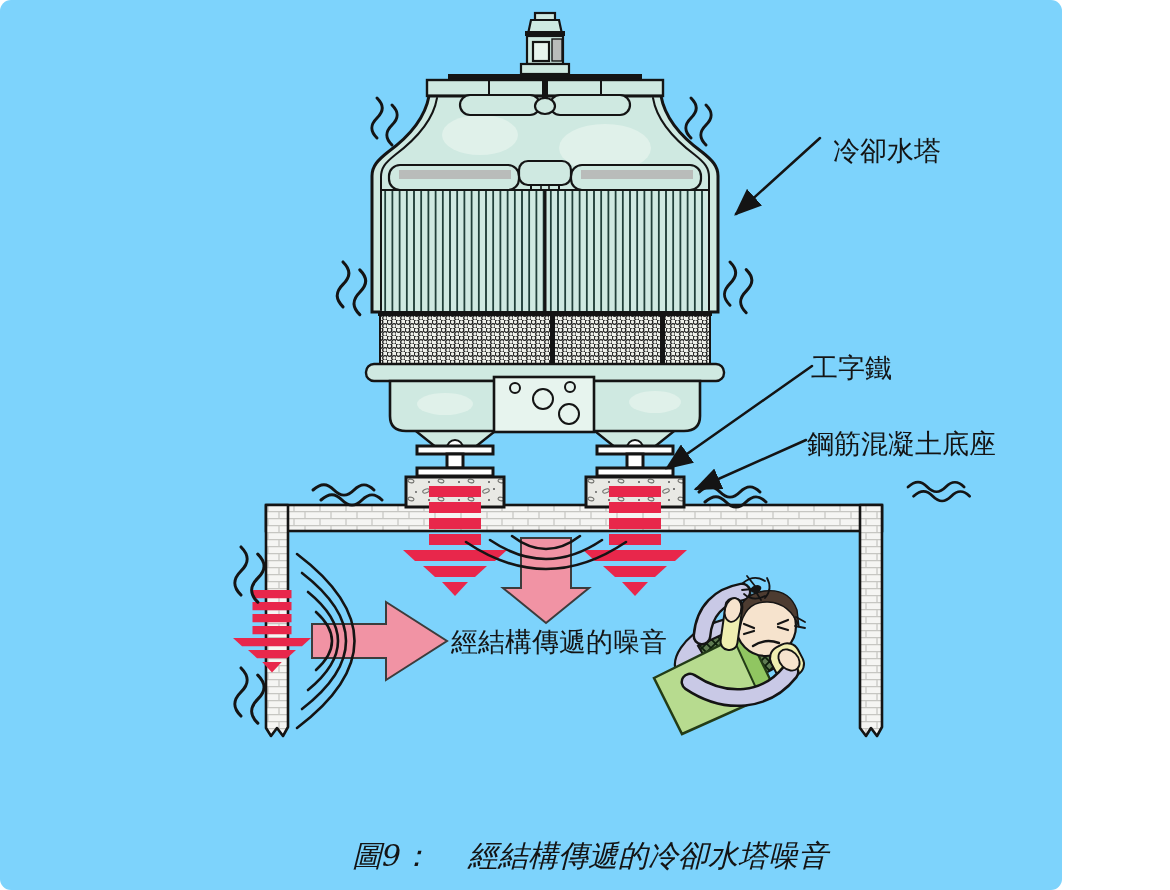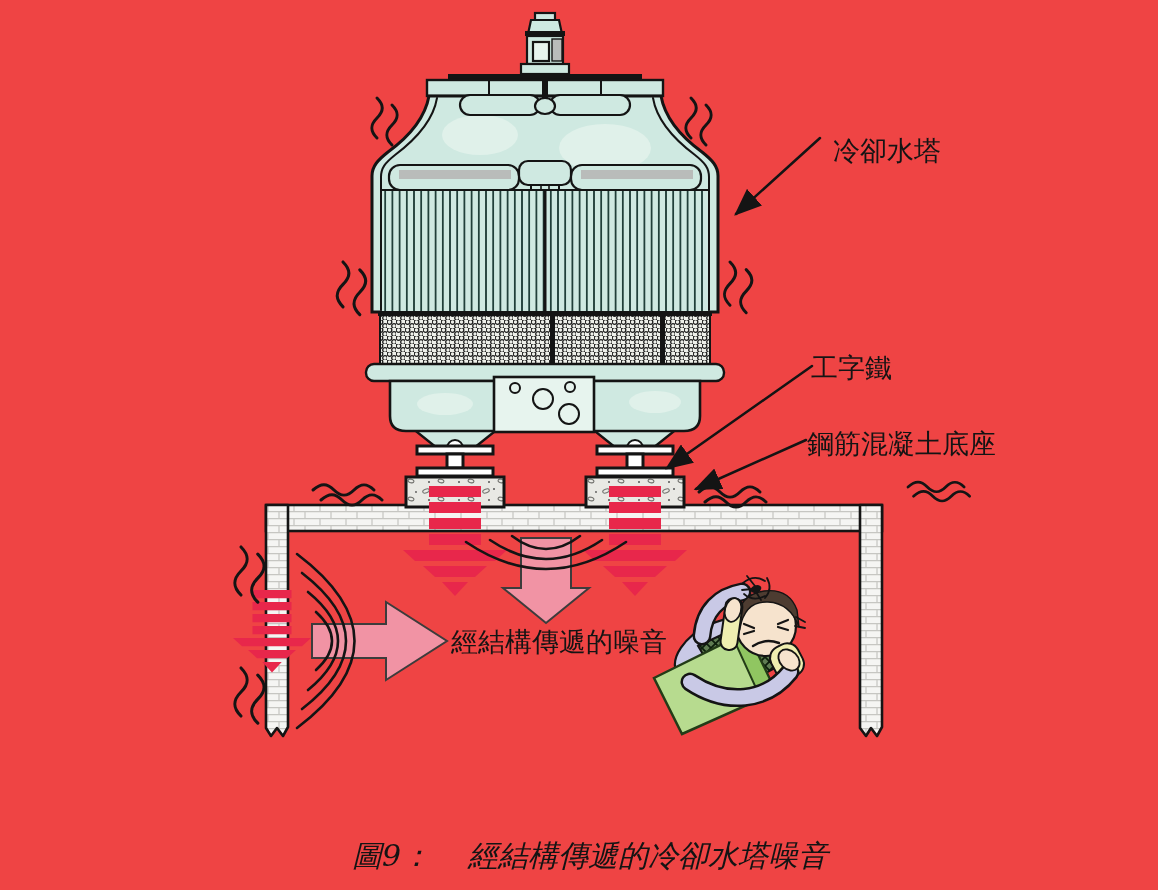--- a/index.html
+++ b/index.html
@@ -1,17 +1,17 @@
 <!DOCTYPE html>
 <html><head>
 <meta charset="utf-8">
 <style>
   html,body{margin:0;padding:0;background:#fff;}
-  .stage{position:relative;width:1158px;height:890px;background:#ef4444;overflow:hidden;
-         font-family:"DejaVu Serif", serif;}
+  .stage{position:relative;width:1062px;height:890px;background:#7dd3fc;overflow:hidden;
+         font-family:"DejaVu Serif", serif;border-radius:11px;}
   svg{position:absolute;left:0;top:0;}
   text.lab{font-family:"DejaVu Serif", serif;font-size:27px;fill:#141414;}
   text.cap{font-family:"DejaVu Serif", serif;font-size:30px;font-style:italic;fill:#141414;}
   .ink{stroke:#141414;fill:none;stroke-linecap:round;}
 </style>
 </head>
 <body>
 
 <div class="stage">
 <svg width="1170" height="890" viewBox="0 0 1170 890">

